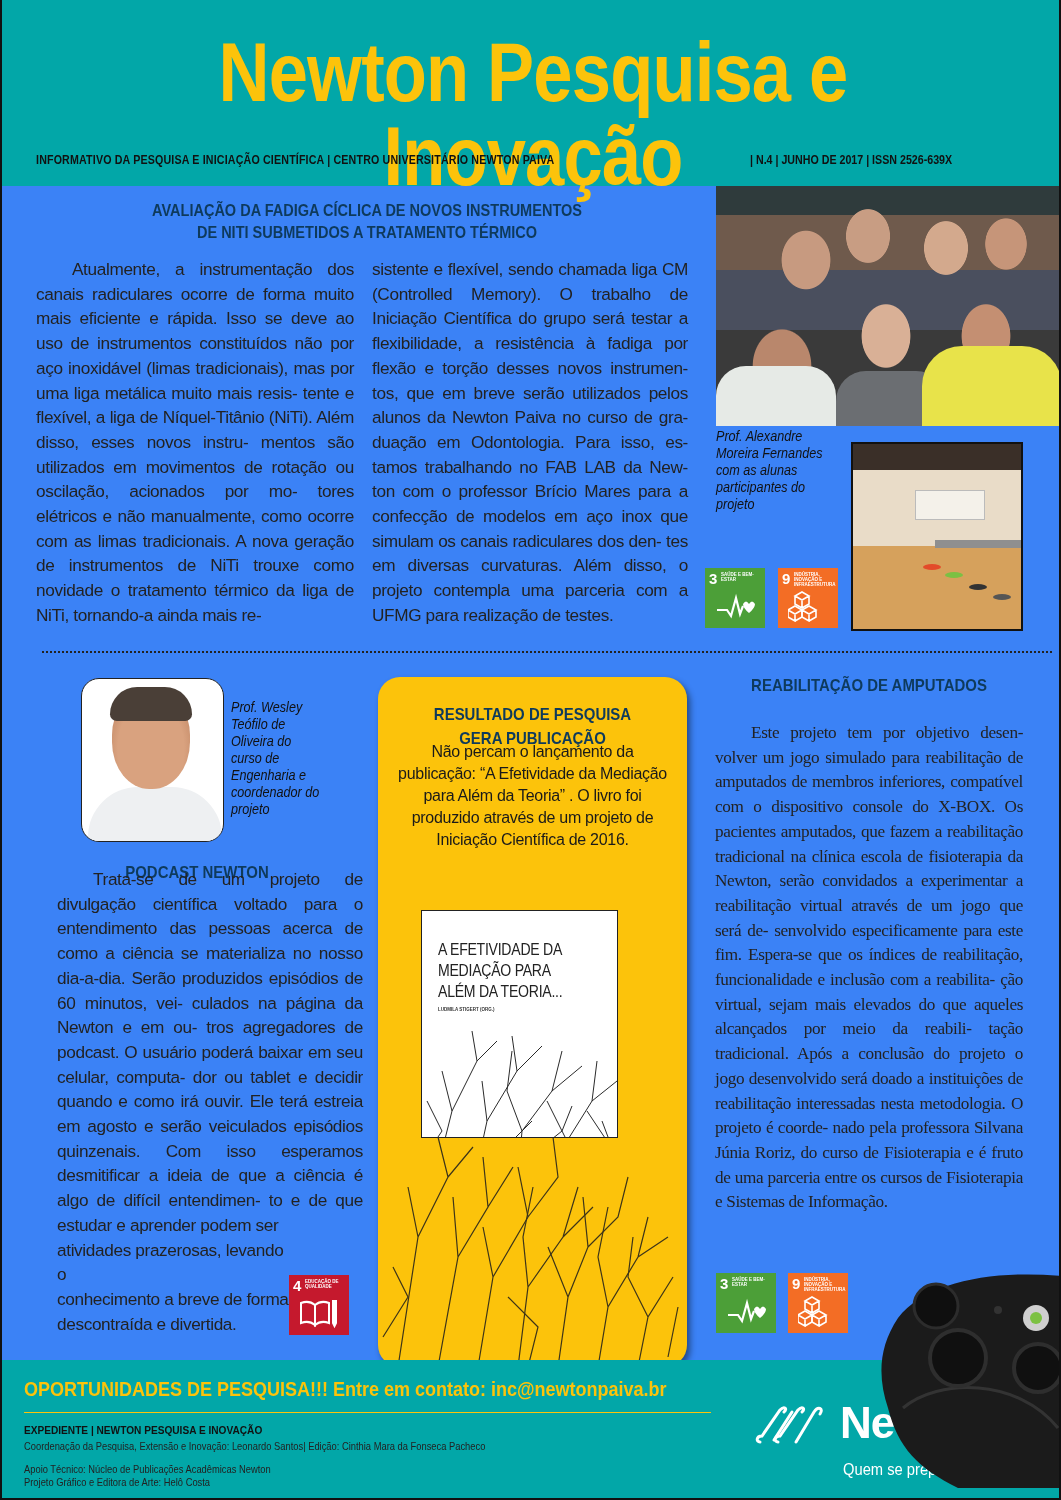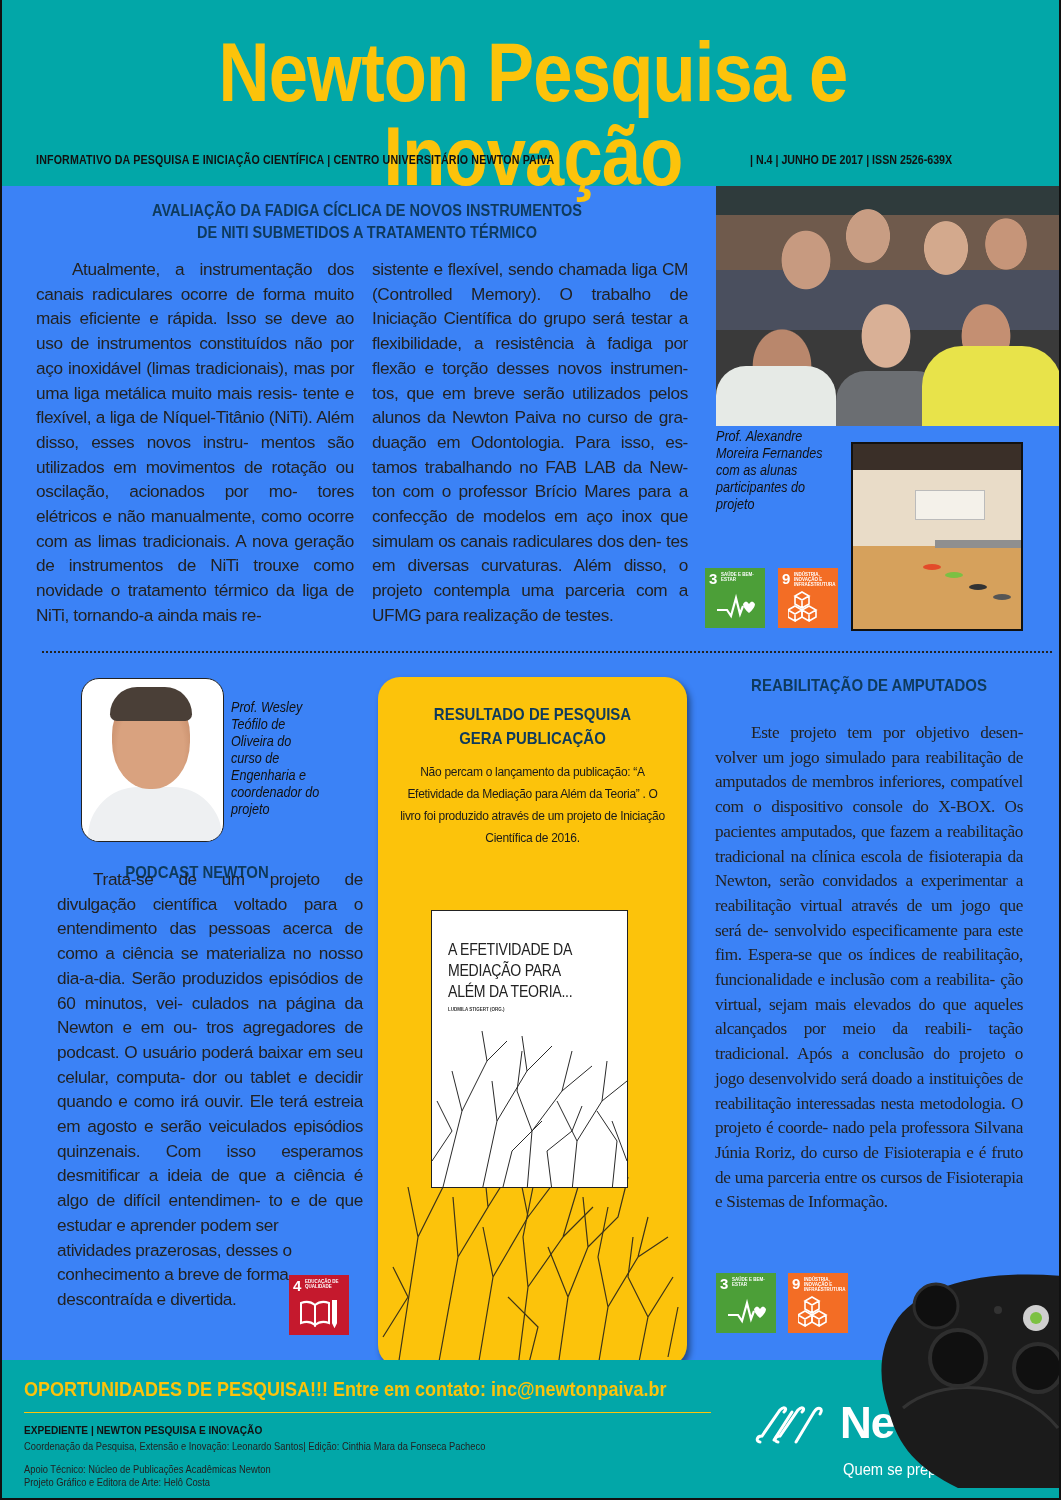--- a/index.html
+++ b/index.html
@@ -72,22 +72,22 @@
   .cap2 { position: absolute; left: 229px; top: 699px; width: 100px; font-style: italic; font-size: 14px; line-height: 17px; color: #111;
           transform: scaleX(0.9); transform-origin: left; }
   .podcast-title { position: absolute; left: 80px; top: 863px; width: 230px; font-size: 17px; }
   .podcast-body { position: absolute; left: 40px; top: 867px; width: 306px; margin-left: 15px; }
   .podcast-body .short { width: 240px; text-align: left; }
 
   
   .card { position: absolute; left: 376px; top: 677px; width: 309px; height: 690px; background: #fcc30b; border-radius: 22px;
           box-shadow: 3px 4px 6px rgba(0,0,0,0.45); overflow: hidden; }
   .card-title { position: absolute; left: 0; top: 26px; width: 309px; font-size: 17px; line-height: 24px; }
-  .card-text { position: absolute; left: 18px; top: 84px; width: 273px; text-align: center; font-size: 12px; line-height: 22px; color: #1a1a1a; letter-spacing: -0.3px; }
-  .book { position: absolute; left: 53px; top: 233px; width: 197px; height: 278px; background: #fff; border: 1.5px solid #222; overflow: hidden; }
+  .card-text { position: absolute; left: 18px; top: 64px; width: 273px; text-align: center; font-size: 16px; line-height: 22px; color: #1a1a1a; letter-spacing: -0.3px; }
+  .book { position: absolute; left: 43px; top: 233px; width: 197px; height: 228px; background: #fff; border: 1.5px solid #222; overflow: hidden; }
   .book-title { position: absolute; left: 16px; top: 28px; width: 170px; font-size: 16px; line-height: 21px; color: #222; letter-spacing: -0.3px;
                 transform: scaleX(0.88); transform-origin: left; }
   .book-author { position: absolute; left: 16px; top: 96px; font-size: 4.5px; color: #333; font-weight: bold; }
   .branches { position: absolute; left: 0; bottom: 0; }
 
   
   .rehab-title { position: absolute; left: 712px; top: 676px; width: 310px; font-size: 17px; }
   .rehab-body { position: absolute; left: 713px; top: 721px; width: 308px; font-family: Liberation Serif, serif; }
   .sdg-rehab3 { left: 714px; top: 1273px; }
   .sdg-rehab9 { left: 786px; top: 1273px; }
@@ -162,21 +162,21 @@
 
   <div class="portrait">
     <div class="shirt"></div>
     <div class="head"></div>
     <div class="hair"></div>
   </div>
   <div class="cap2">Prof. Wesley Teófilo de Oliveira do curso de Engenharia e coordenador do projeto</div>
   <div class="headline podcast-title">PODCAST NEWTON</div>
   <div class="podcast-body">
     <p class="body-text indent">Trata-se de um projeto de divulgação científica voltado para o entendimento das pessoas acerca de como a ciência se materializa no nosso dia-a-dia. Serão produzidos episódios de 60 minutos, vei- culados na página da Newton e em ou- tros agregadores de podcast. O usuário poderá baixar em seu celular, computa- dor ou tablet e decidir quando e como irá ouvir. Ele terá estreia em agosto e serão veiculados episódios quinzenais. Com isso esperamos desmitificar a ideia de que a ciência é algo de difícil entendimen- to e de que estudar e aprender podem ser</p>
-    <p class="body-text short">atividades prazerosas, desses o</p>
+    <p class="body-text short">atividades prazerosas, levando o</p>
     <p class="body-text short">conhecimento a breve de forma</p>
     <p class="body-text short">descontraída e divertida.</p>
   </div>
   <div class="sdg sdg4" style="left:287px;top:1275px;">
     <span class="num">4</span>
     <span class="lbl">EDUCAÇÃO DE QUALIDADE</span>
     <svg width="42" height="32" viewBox="0 0 42 32">
       <g fill="none" stroke="#fff" stroke-width="2">
         <path d="M2 6 q8 -3 14 2 v20 q-6 -5 -14 -2z"></path>
         <path d="M30 6 q-8 -3 -14 2 v20 q6 -5 14 -2z"></path>

